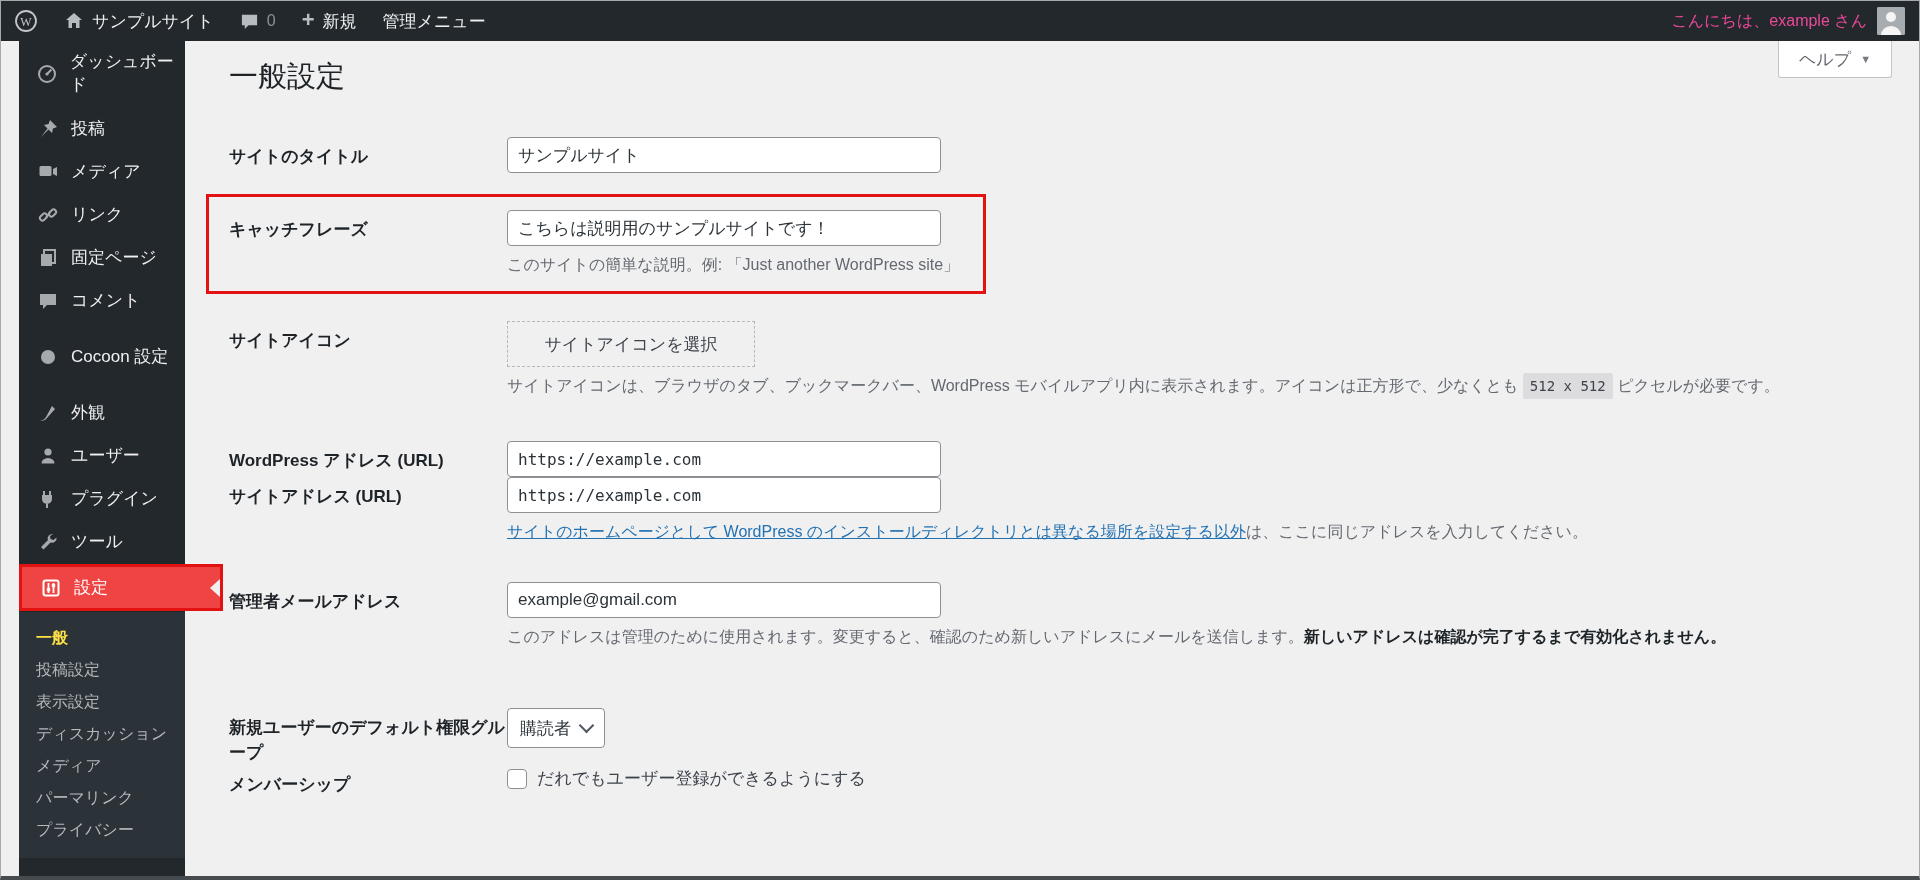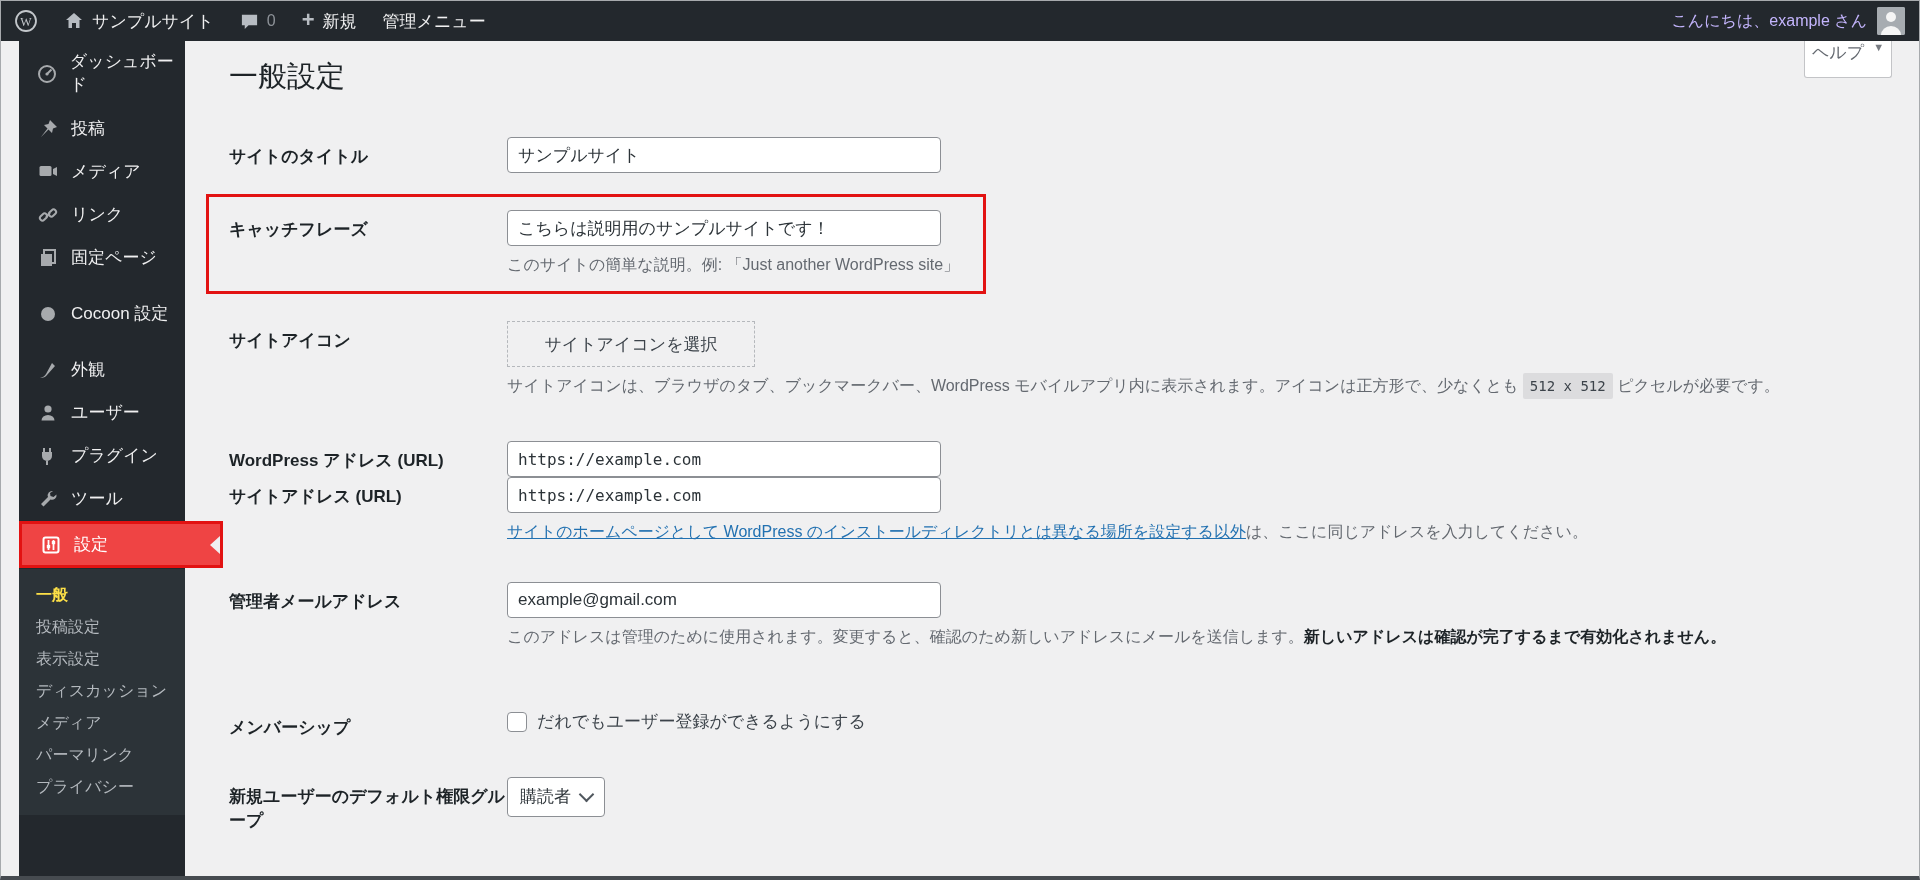--- a/index.html
+++ b/index.html
@@ -17,42 +17,42 @@
   .admin-bar{
     position:absolute;top:0;left:0;right:0;height:40px;background:#23282d;
     color:#f0f0f1;display:flex;align-items:center;font-size:17px;z-index:30;
   }
   .ab-left{display:flex;align-items:center;height:100%;}
   .ab-item{display:flex;align-items:center;gap:8px;padding:0 13px;height:100%;cursor:pointer;color:#f0f0f1;}
   .ab-item .ab-ic{display:flex;align-items:center;color:#b7bcc2;}
   .ab-count{color:#8d9298;font-size:16px;}
   .ab-plus{font-size:22px;font-weight:bold;color:#b7bcc2;line-height:1;margin-top:-2px;}
   .ab-right{margin-left:auto;display:flex;align-items:center;gap:10px;padding-right:14px;height:100%;cursor:pointer;}
-  .ab-greeting{font-size:16px;color:#c4b5fd;}
+  .ab-greeting{font-size:16px;color:#ec4899;}
   .avatar{width:28px;height:28px;background:#a7acb1;border-radius:2px;display:flex;align-items:flex-end;justify-content:center;overflow:hidden;}
   
   .sidebar{position:absolute;top:40px;left:0;width:166px;bottom:0;background:#23282d;z-index:20;margin-left:18px;}
   .menu{list-style:none;margin:0;padding:10px 0 0;}
   .menu-item{display:flex;align-items:center;gap:12px;height:43px;padding:0 0 0 18px;color:#f0f0f1;font-size:17px;cursor:pointer;}
   .menu-item .mi{width:22px;display:flex;justify-content:center;color:#a7aaad;}
   .menu-sep{height:13px;}
   .settings-wrap{position:relative;width:204px;box-sizing:border-box;border:3px solid #e21212;margin:1px 0;}
   .menu-item.active{background:#ef4444;color:#fff;height:41px;position:relative;padding-right:14px;}
   .menu-item.active .mi{color:#fff;}
   .arrow-left{position:absolute;right:0;top:50%;transform:translateY(-50%);width:0;height:0;
     border-top:9px solid transparent;border-bottom:9px solid transparent;border-right:10px solid #f0f0f1;}
   .submenu{list-style:none;margin:0;padding:10px 0 12px;background:#2c3338;}
   .submenu li{padding:7px 0 7px 17px;font-size:16px;color:#b4b9be;cursor:pointer;line-height:18px;}
   .submenu li.current{color:#fde047;font-weight:bold;}
   
   .content{position:absolute;left:200px;top:40px;right:0;bottom:0;background:#f0f0f1;padding:0 20px 0 28px;box-sizing:border-box;color:#3c434a;}
   .help-tab{
-    position:absolute;top:0;right:27px;width:88px;height:37px;background:#fff;
+    position:absolute;top:0;right:27px;width:114px;height:37px;background:#fff;
     border:1px solid #c3c4c7;border-top:none;border-radius:0 0 3px 3px;
-    display:flex;justify-content:center;gap:9px;color:#646970;font-size:17px;cursor:pointer;box-sizing:border-box;
+    display:flex;align-items:center;justify-content:center;gap:9px;color:#646970;font-size:17px;cursor:pointer;box-sizing:border-box;
   }
   .help-caret{font-size:11px;color:#787c82;}
   h1.page-title{margin:0;padding:15px 0 0;font-size:29px;font-weight:400;color:#1d2327;line-height:40px;}
   .settings-form{margin-top:41px;}
   .form-row{display:flex;align-items:flex-start;}
   .row-label{flex:0 0 278px;padding-top:8px;font-size:17px;font-weight:bold;color:#1d2327;line-height:1.45;}
   .row-field{flex:1;min-width:0;}
   input.text-input{
     width:434px;height:36px;box-sizing:border-box;padding:0 10px;font-size:17px;color:#2c3338;
     border:1px solid #8c8f94;border-radius:4px;background:#fff;
@@ -183,20 +183,28 @@
         <span>リンク</span>
       </li>
       <li class="menu-item">
         <span class="mi">
           <svg width="20" height="20" viewBox="0 0 20 20">
               <rect x="6" y="2" width="11" height="13" fill="none" stroke="#a7aaad" stroke-width="2"></rect>
               <rect x="3" y="6" width="11" height="12" fill="#a7aaad"></rect>
             </svg>
         </span>
         <span>固定ページ</span>
+      </li>
+      <li class="menu-item">
+        <span class="mi">
+          <svg width="20" height="20" viewBox="0 0 20 20">
+              <path d="M2 3 h16 v11 h-9 l-4 4 v-4 h-3 z" fill="#a7aaad"></path>
+            </svg>
+        </span>
+        <span>コメント</span>
       </li>
       <li class="menu-sep"></li>
       <li class="menu-item">
         <span class="mi">
           <svg width="20" height="20" viewBox="0 0 20 20">
               <circle cx="10" cy="10" r="7" fill="#a7aaad"></circle>
             </svg>
         </span>
         <span>Cocoon 設定</span>
       </li>
@@ -321,35 +329,35 @@
       <div class="form-row r6">
         <div class="row-label">管理者メールアドレス</div>
         <div class="row-field">
           <input class="text-input" type="text" value="example@gmail.com" style="">
           <div class="desc">
             <span>このアドレスは管理のために使用されます。変更すると、確認のため新しいアドレスにメールを送信します。</span><b>新しいアドレスは確認が完了するまで有効化されません。</b>
           </div>
         </div>
       </div>
 
+      <div class="form-row">
+        <div class="row-label">新規ユーザーのデフォルト権限グループ</div>
+        <div class="row-field">
+          <div class="select-box">
+            <span>購読者</span>
+            <span class="select-caret"></span>
+          </div>
+        </div>
+      </div>
+
       <div class="form-row r7">
         <div class="row-label">メンバーシップ</div>
         <div class="row-field">
           <label class="checkbox-row">
             <span class="checkbox"></span>
             <span>だれでもユーザー登録ができるようにする</span>
           </label>
         </div>
       </div>
 
-      <div class="form-row">
-        <div class="row-label">新規ユーザーのデフォルト権限グループ</div>
-        <div class="row-field">
-          <div class="select-box">
-            <span>購読者</span>
-            <span class="select-caret"></span>
-          </div>
-        </div>
-      </div>
-
     </div>
   </main>
 </div>
 
 </body></html>

